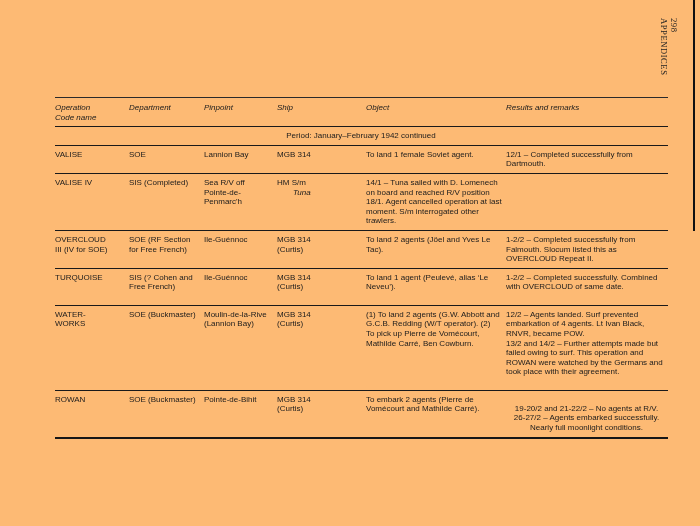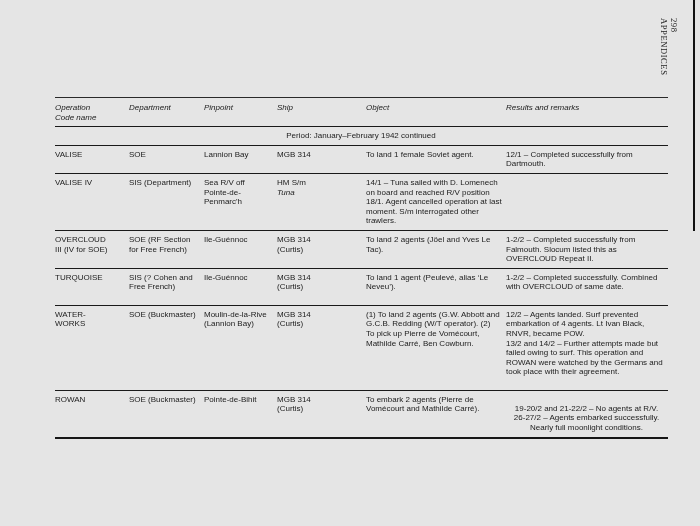--- a/index.html
+++ b/index.html
@@ -1,21 +1,21 @@
 <!DOCTYPE html>
 <html><head>
 <meta charset="utf-8">
 <style>
   html, body { margin:0; padding:0; }
   body {
     width:700px; height:526px; background:#ffffff; overflow:hidden;
     font-family:"Liberation Sans", sans-serif;
   }
   .page {
-    position:relative; width:700px; height:526px; background:#e5e5e5;
+    position:relative; width:700px; height:526px; background:#fdba74;
     color:#1b1b1b;
   }
 
   
   .edge-rule {
     position:absolute; top:0; right:5px; width:2px; height:231px;
     background:#111;
   }
 
   
@@ -46,21 +46,21 @@
     padding:4px 6px 4px 0;
     white-space:pre-line;
   }
   .cell:last-child { padding-right:1px; }
   .thead .cell { font-style:italic; padding-top:5px; padding-bottom:4px; }
   .banner-row .cell {
     grid-column:1 / -1; text-align:center;
     padding-top:4px; padding-bottom:4px;
   }
   .blk { display:block; white-space:pre-line; }
-  .it { font-style:italic; }
+  .it { font-style:italic;margin-left:16px; }
 
   
   .h-head { min-height:24px; }
   .h-banner { min-height:18px; }
   .h-r0 { min-height:27px; }
   .h-r1 { min-height:52px; }
   .h-r2 { min-height:37px; }
   .h-r3 { min-height:37px; }
   .h-r4 { min-height:85px; }
   .h-r5 { min-height:46px; }
@@ -100,21 +100,21 @@
       <div class="cell">VALISE</div>
       <div class="cell">SOE</div>
       <div class="cell">Lannion Bay</div>
       <div class="cell"><span class="blk">MGB 314</span><span class="blk it"></span></div>
       <div class="cell">To land 1 female Soviet agent.</div>
       <div class="cell">12/1 – Completed successfully from Dartmouth.</div>
     </div>
 
     <div class="trow h-r1">
       <div class="cell">VALISE IV</div>
-      <div class="cell">SIS (Department)</div>
+      <div class="cell">SIS (Completed)</div>
       <div class="cell">Sea R/V off
 Pointe-de-
 Penmarc'h</div>
       <div class="cell"><span class="blk">HM S/m</span><span class="blk it">Tuna</span></div>
       <div class="cell">14/1 – Tuna sailed with D. Lomenech on board and reached R/V position 18/1. Agent cancelled operation at last moment. S/m interrogated other trawlers.</div>
     </div>
 
     <div class="trow h-r2">
       <div class="cell">OVERCLOUD
 III (IV for SOE)</div>

